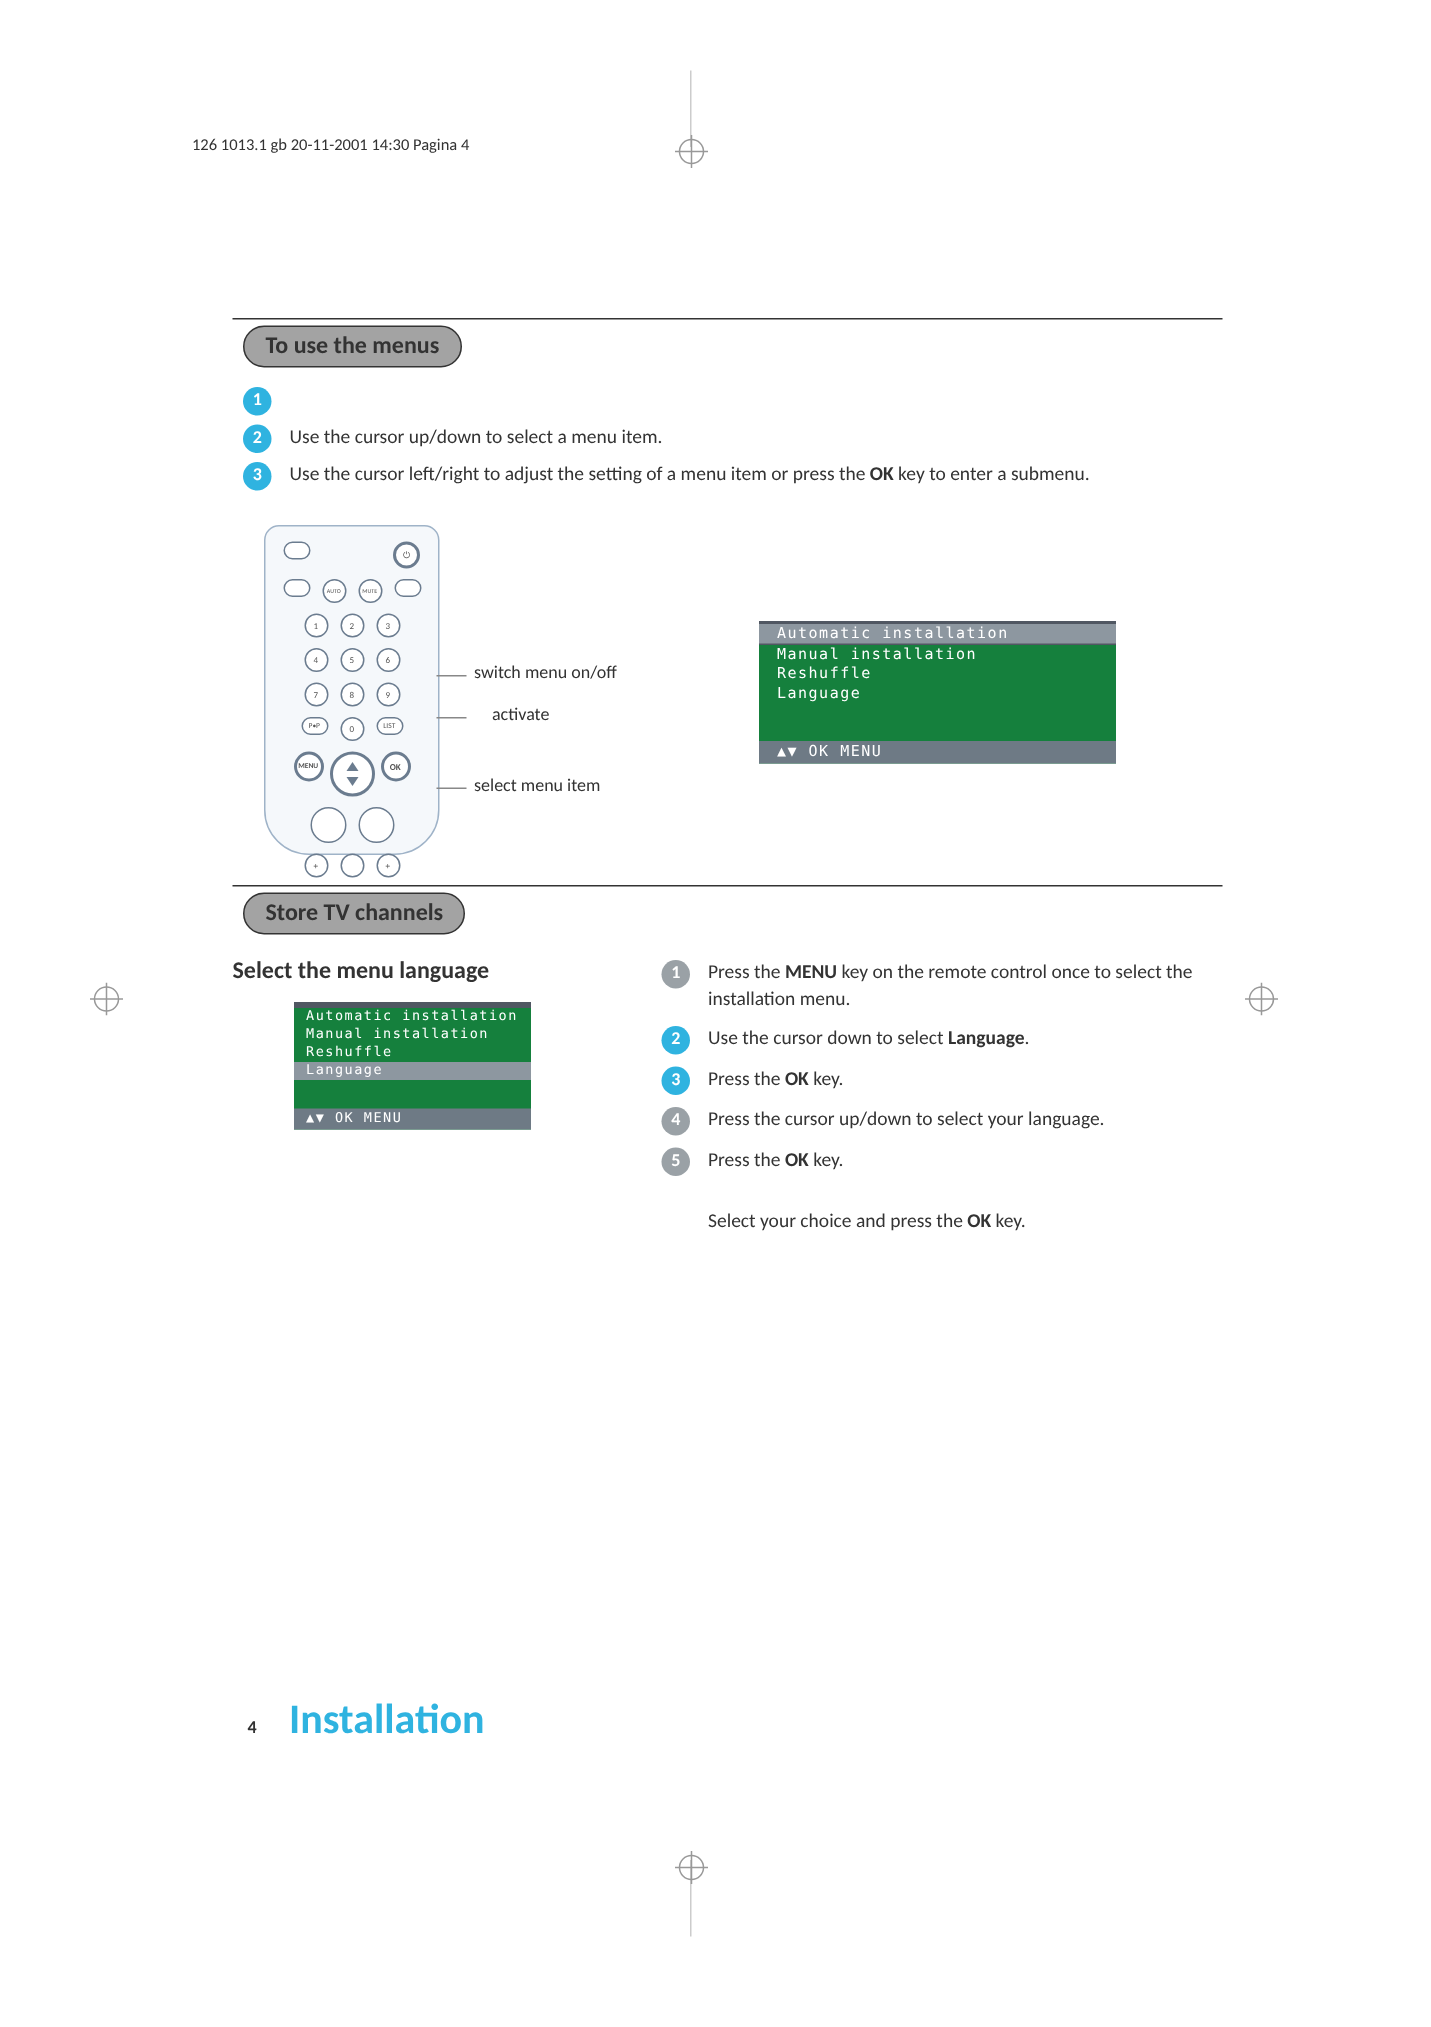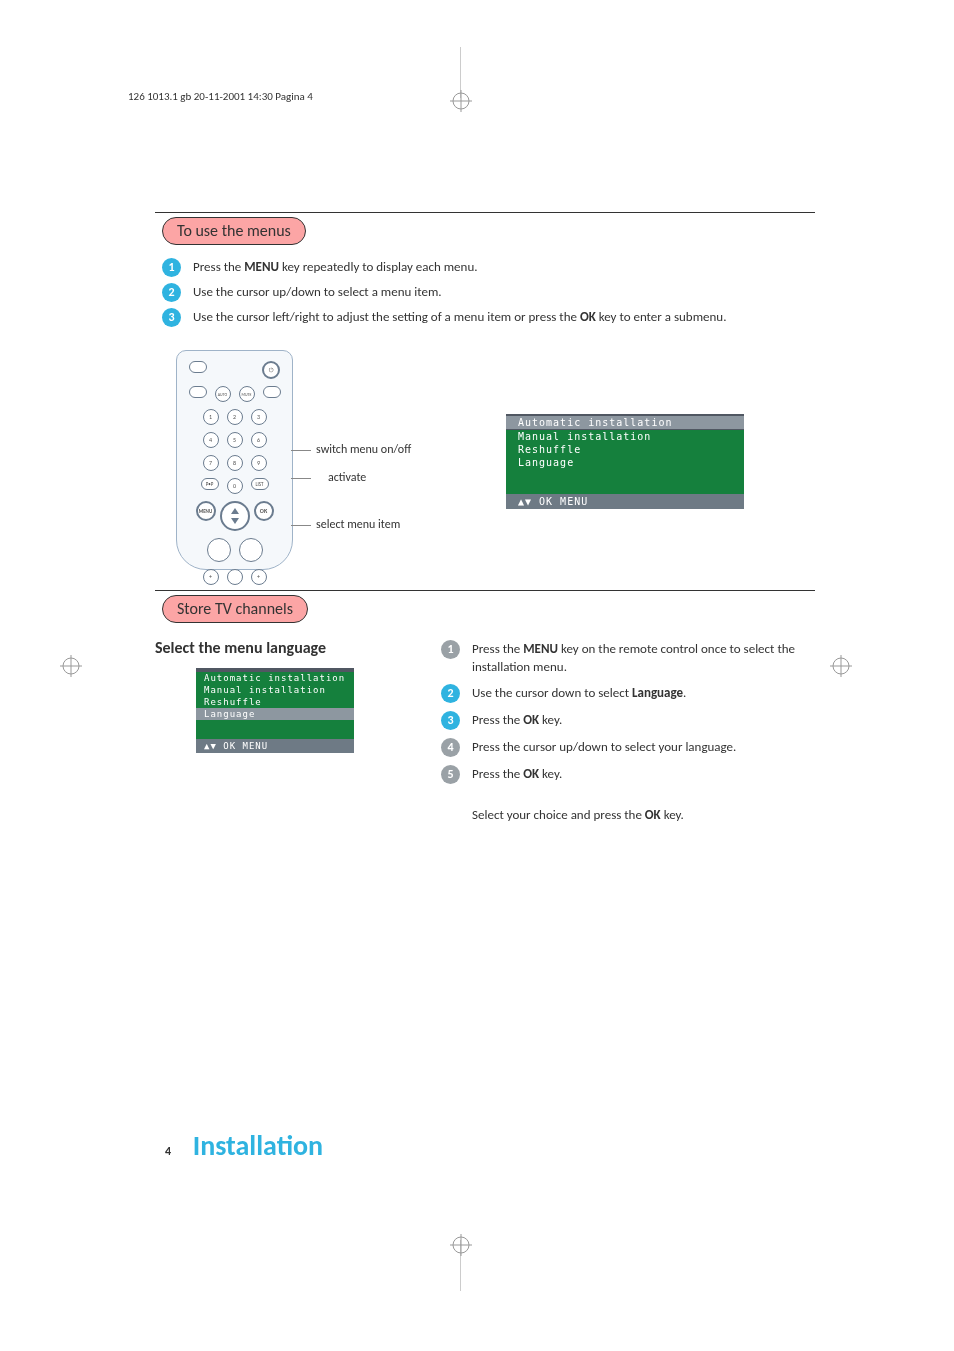--- a/index.html
+++ b/index.html
@@ -57,22 +57,22 @@
       top: 212px;
       left: 155px;
       width: 660px;
       border-top: 1px solid #333;
     }
     .section-pill {
       display: inline-block;
       border: 1.5px solid #333;
       border-radius: 14px;
       padding: 3px 14px 4px 14px;
-      background: #fca5a5;
-      font-weight: normal;
+      background: #a3a3a3;
+      font-weight: bold;
       font-size: 16px;
     }
     .section1-pill {
       position: absolute;
       top: 217px;
       left: 162px;
     }
     .step-row {
       display: flex;
       align-items: flex-start;
@@ -260,21 +260,20 @@
     <line x1="11" y1="0" x2="11" y2="22" class="reg-cross"></line>
     <line x1="0" y1="11" x2="22" y2="11" class="reg-cross"></line>
   </svg>
 
 <div class="rule-top"></div>
 <div class="section-pill section1-pill">To use the menus</div>
 
 <div class="steps-block1">
   <div class="step-row">
     <span class="step-num">1</span>
-    <span><span>Press the </span><b>MENU</b><span> key repeatedly to display each menu.</span></span>
   </div>
   <div class="step-row">
     <span class="step-num">2</span>
     <span><span>Use the cursor up/down to select a menu item.</span></span>
   </div>
   <div class="step-row">
     <span class="step-num">3</span>
     <span><span>Use the cursor left/right to adjust the setting of a menu item or press the </span><b>OK</b><span> key to enter a submenu.</span></span>
   </div>
 </div>

